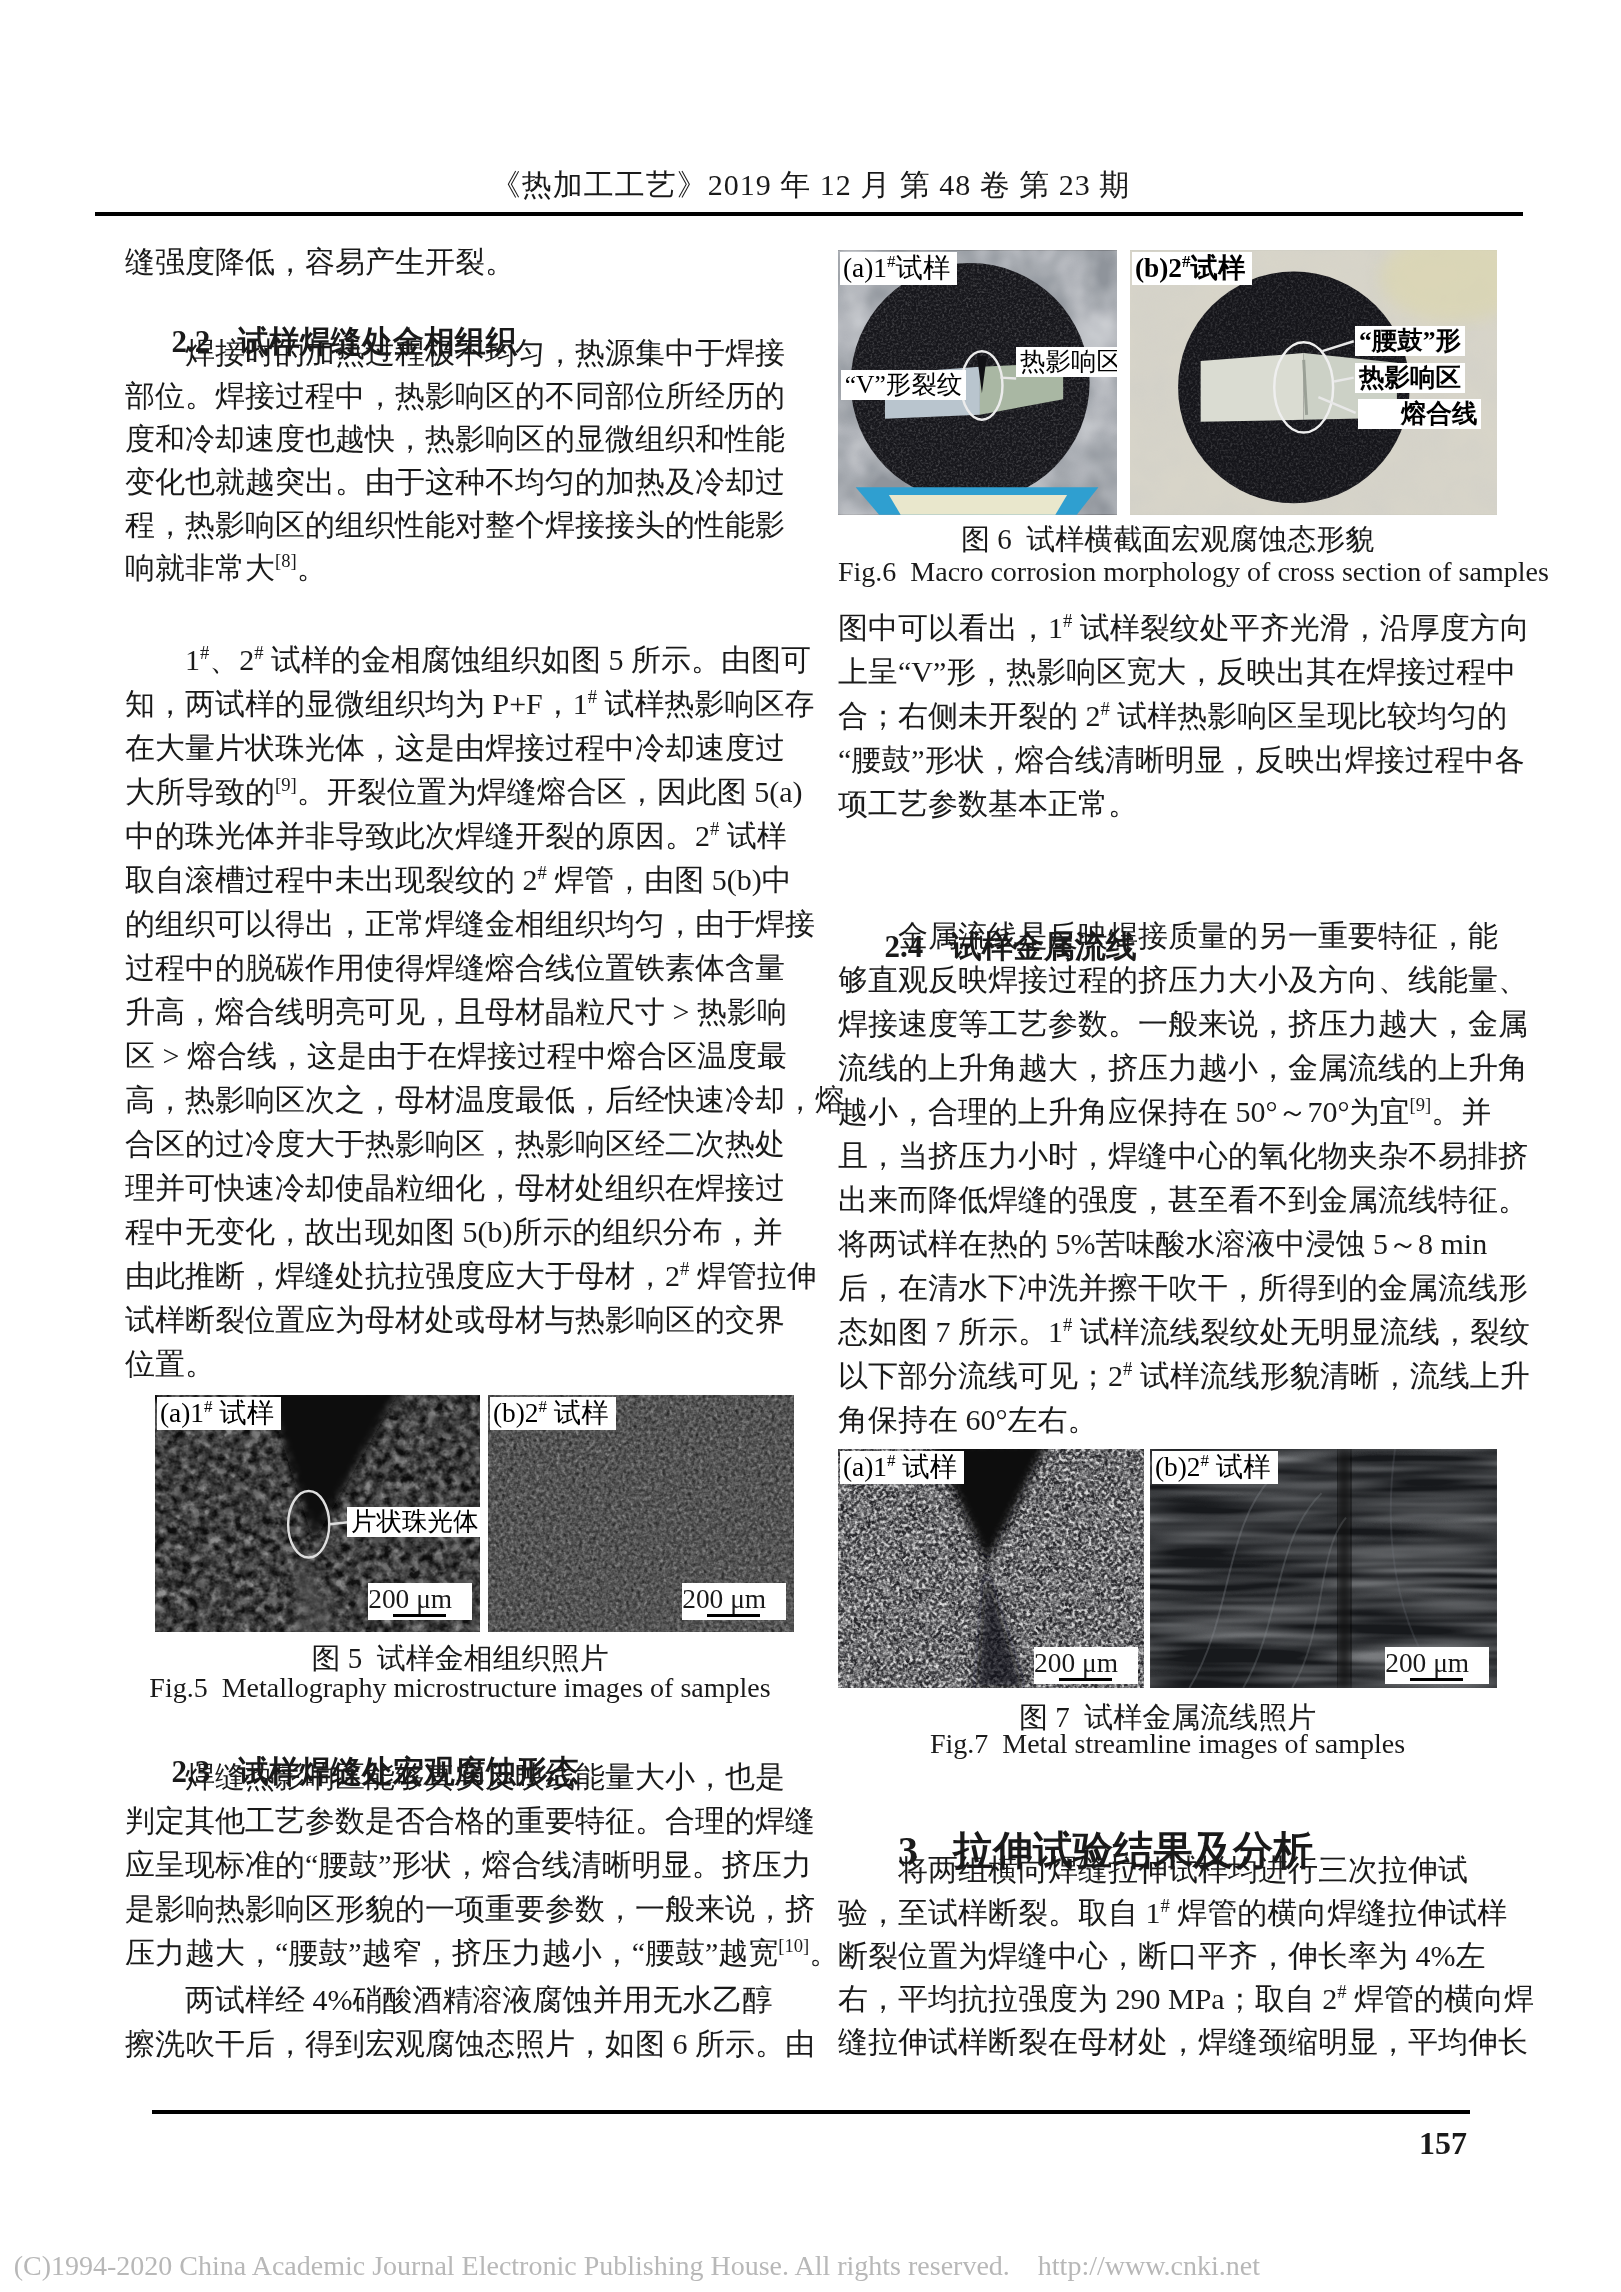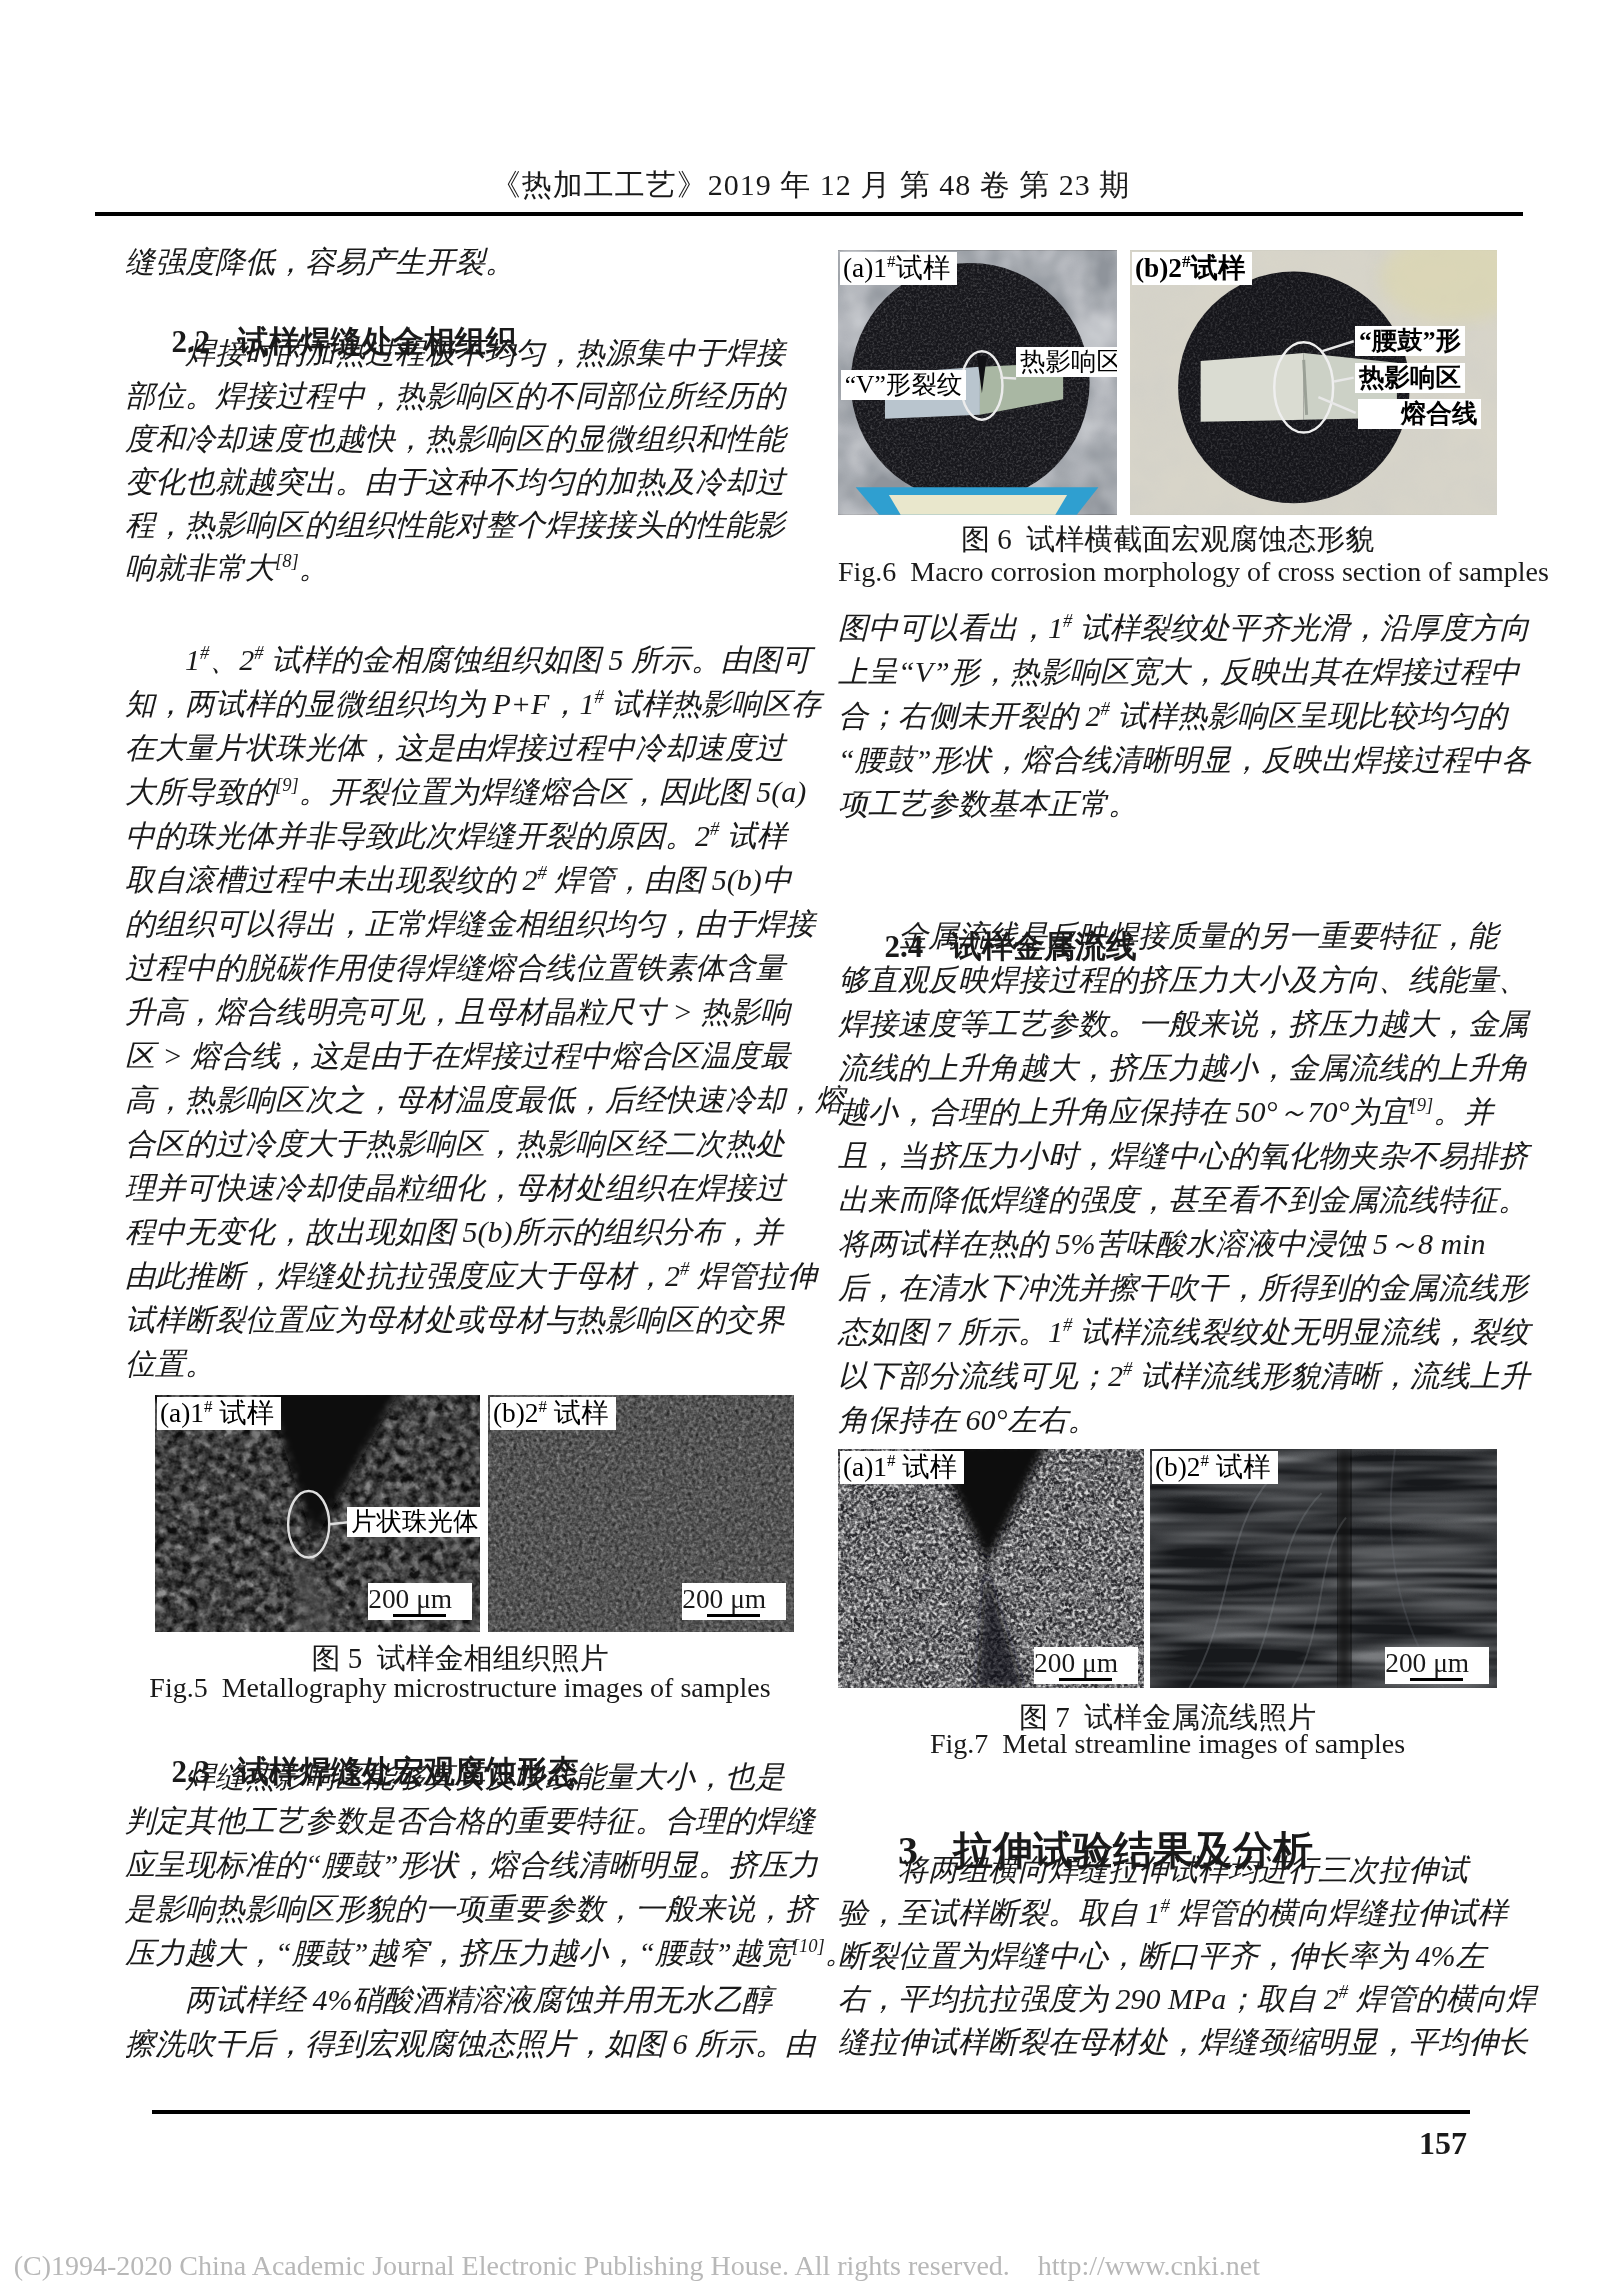--- a/index.html
+++ b/index.html
@@ -3,21 +3,21 @@
 <meta charset="utf-8">
 <style>
   html,body{margin:0;padding:0;background:#e8e8e8;}
   .page{position:relative;width:1621px;height:2293px;background:#ffffff;overflow:hidden;
         font-family:"Liberation Serif","DejaVu Serif",serif;color:#1a1a1a;}
   .abs{position:absolute;}
   sup{font-size:0.62em;line-height:0;vertical-align:super;}
   .jh{width:1621px;text-align:center;font-size:30px;letter-spacing:1px;}
   .rule{background:#000;}
   .para{position:absolute;font-size:30px;line-height:44px;}
-  .para div{white-space:pre;font-style:italic;}
+  .para div{white-space:pre;}
   .h2{position:absolute;font-weight:bold;font-size:31px;white-space:pre;}
   .h2 .num{font-family:"Liberation Serif","DejaVu Serif",serif;}
   .h2 .t{font-family:"Liberation Sans","DejaVu Sans",sans-serif;margin-left:27.4px;}
   .h3big{position:absolute;font-weight:bold;font-size:40px;white-space:pre;}
   .h3big .num{font-family:"Liberation Serif","DejaVu Serif",serif;}
   .h3big .t{font-family:"Liberation Sans","DejaVu Sans",sans-serif;margin-left:35px;}
   .figphoto{position:absolute;overflow:hidden;background:#444;}
   .figphoto svg{position:absolute;left:0;top:0;}
   .ptag{position:absolute;left:2px;top:2px;background:#fff;color:#000;font-size:27.4px;
         line-height:33px;padding:0 6.9px 0 2.9px;white-space:pre;}

